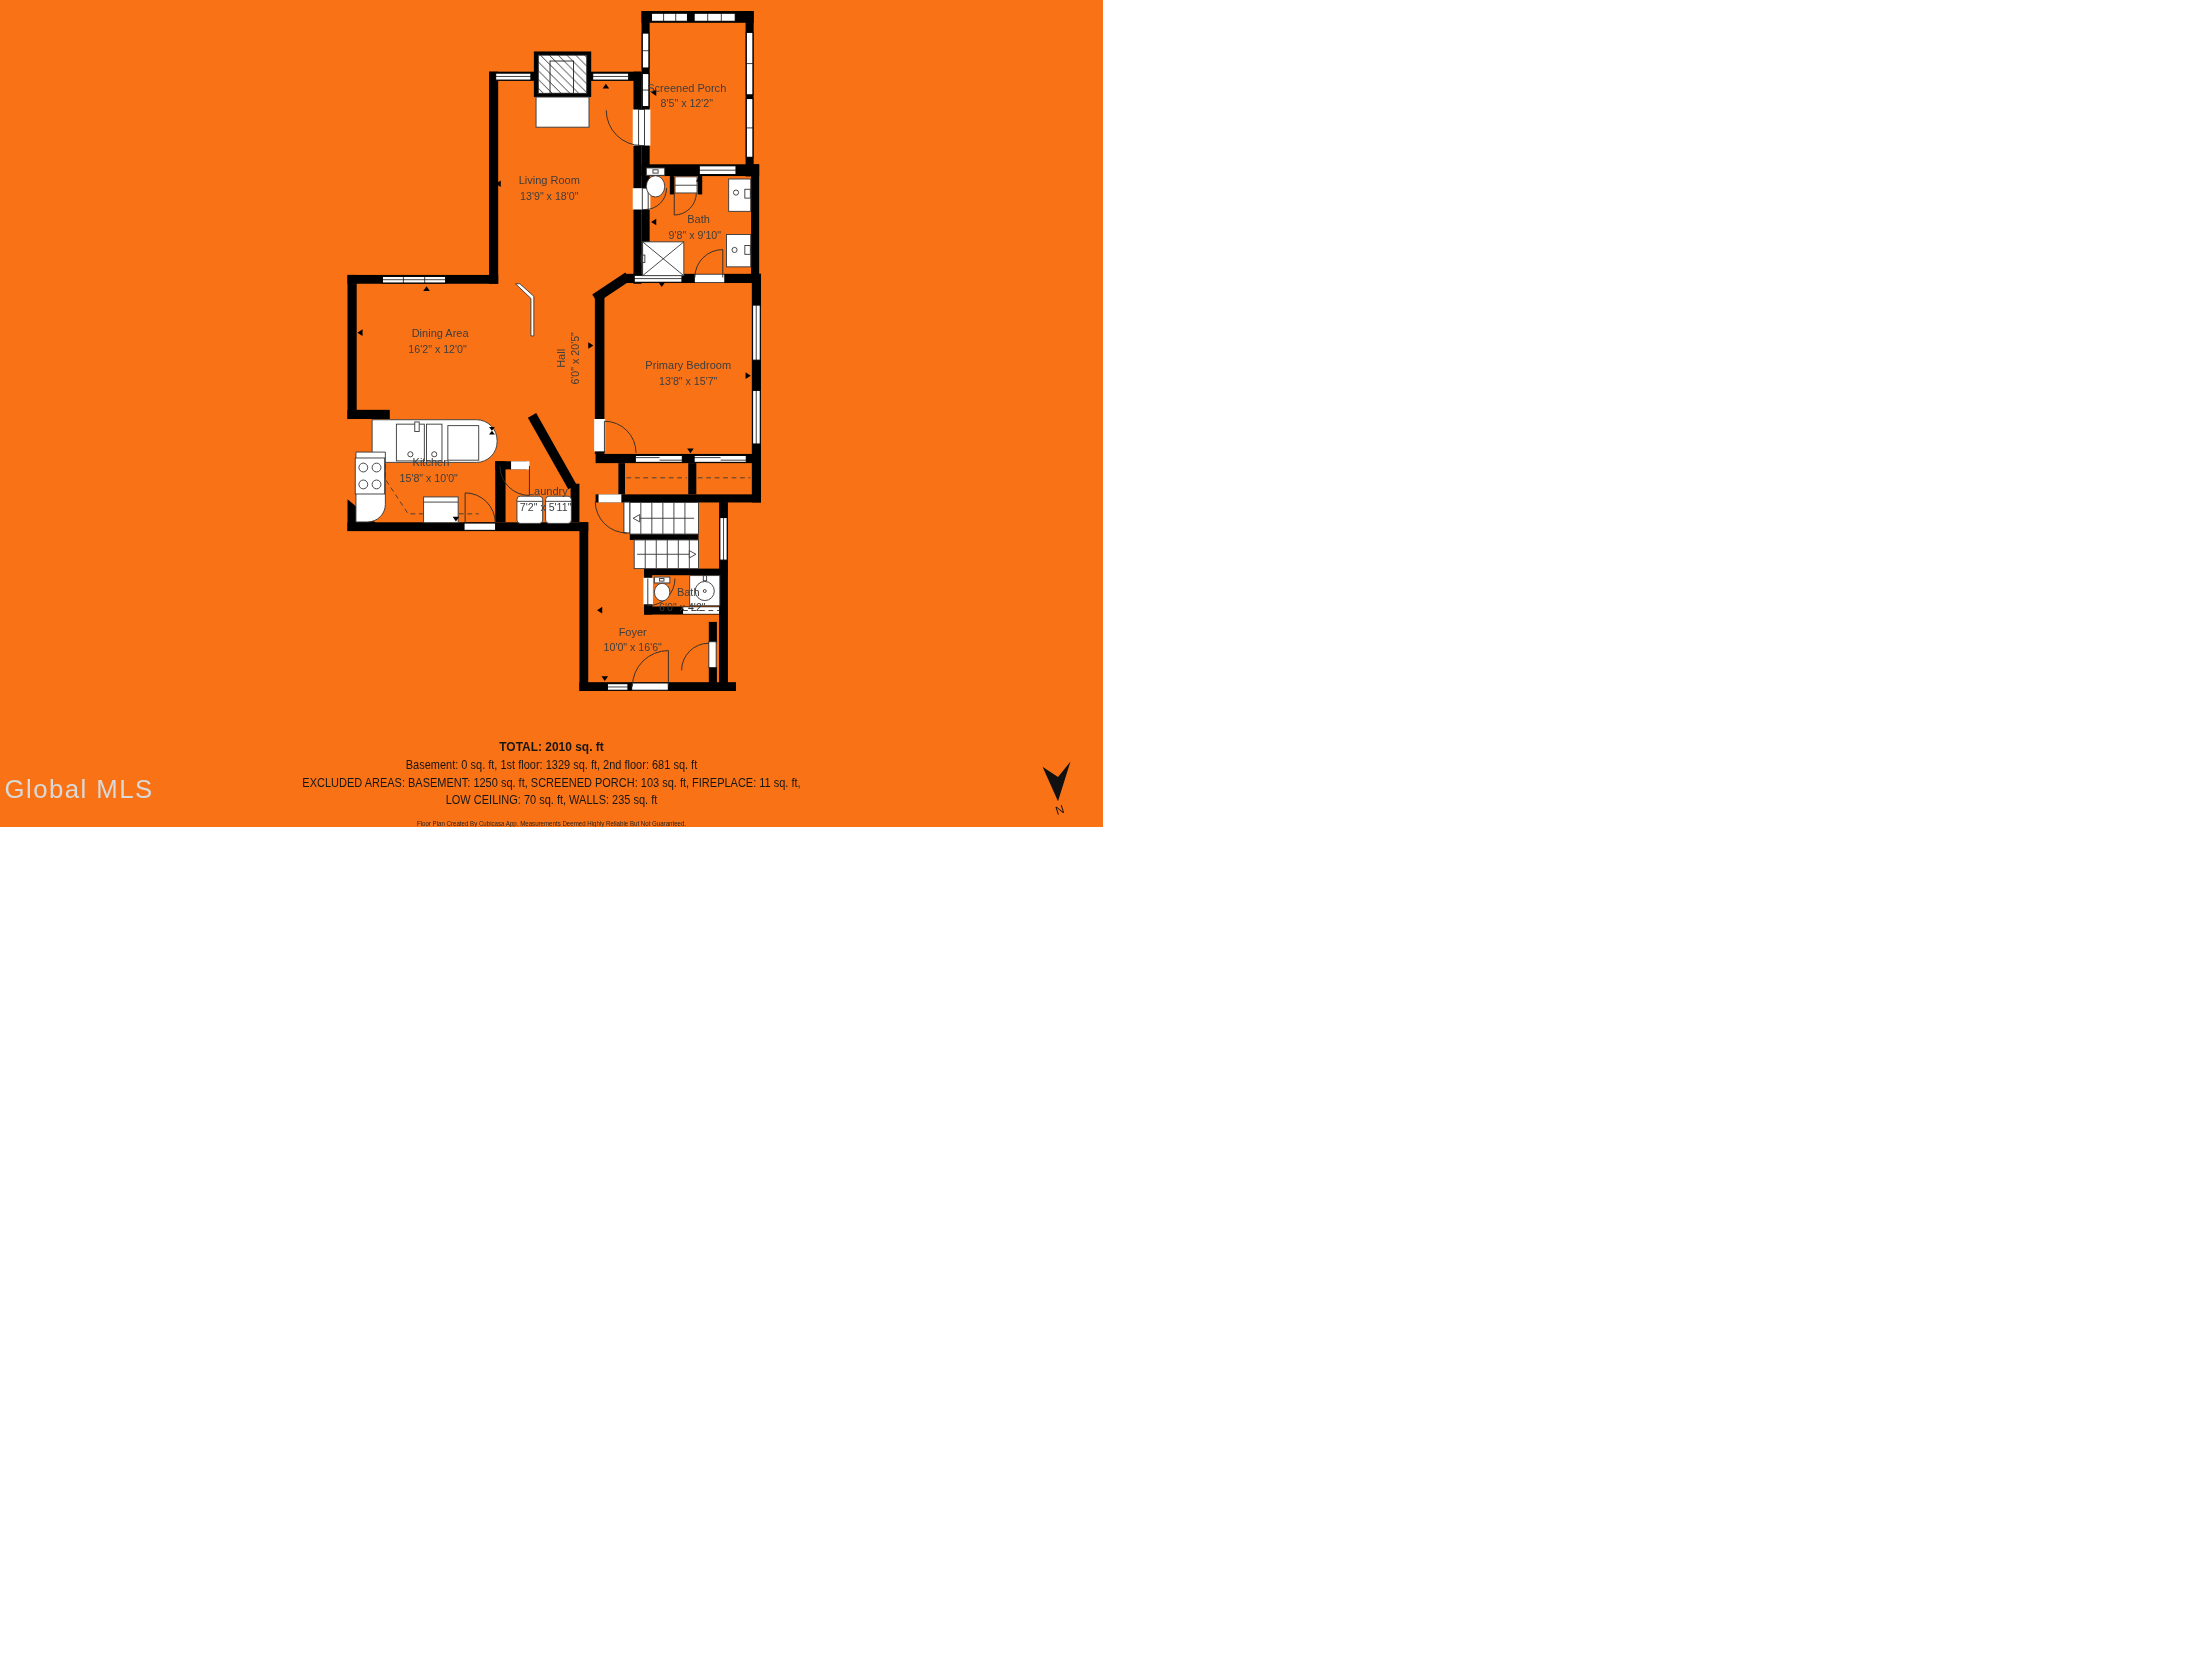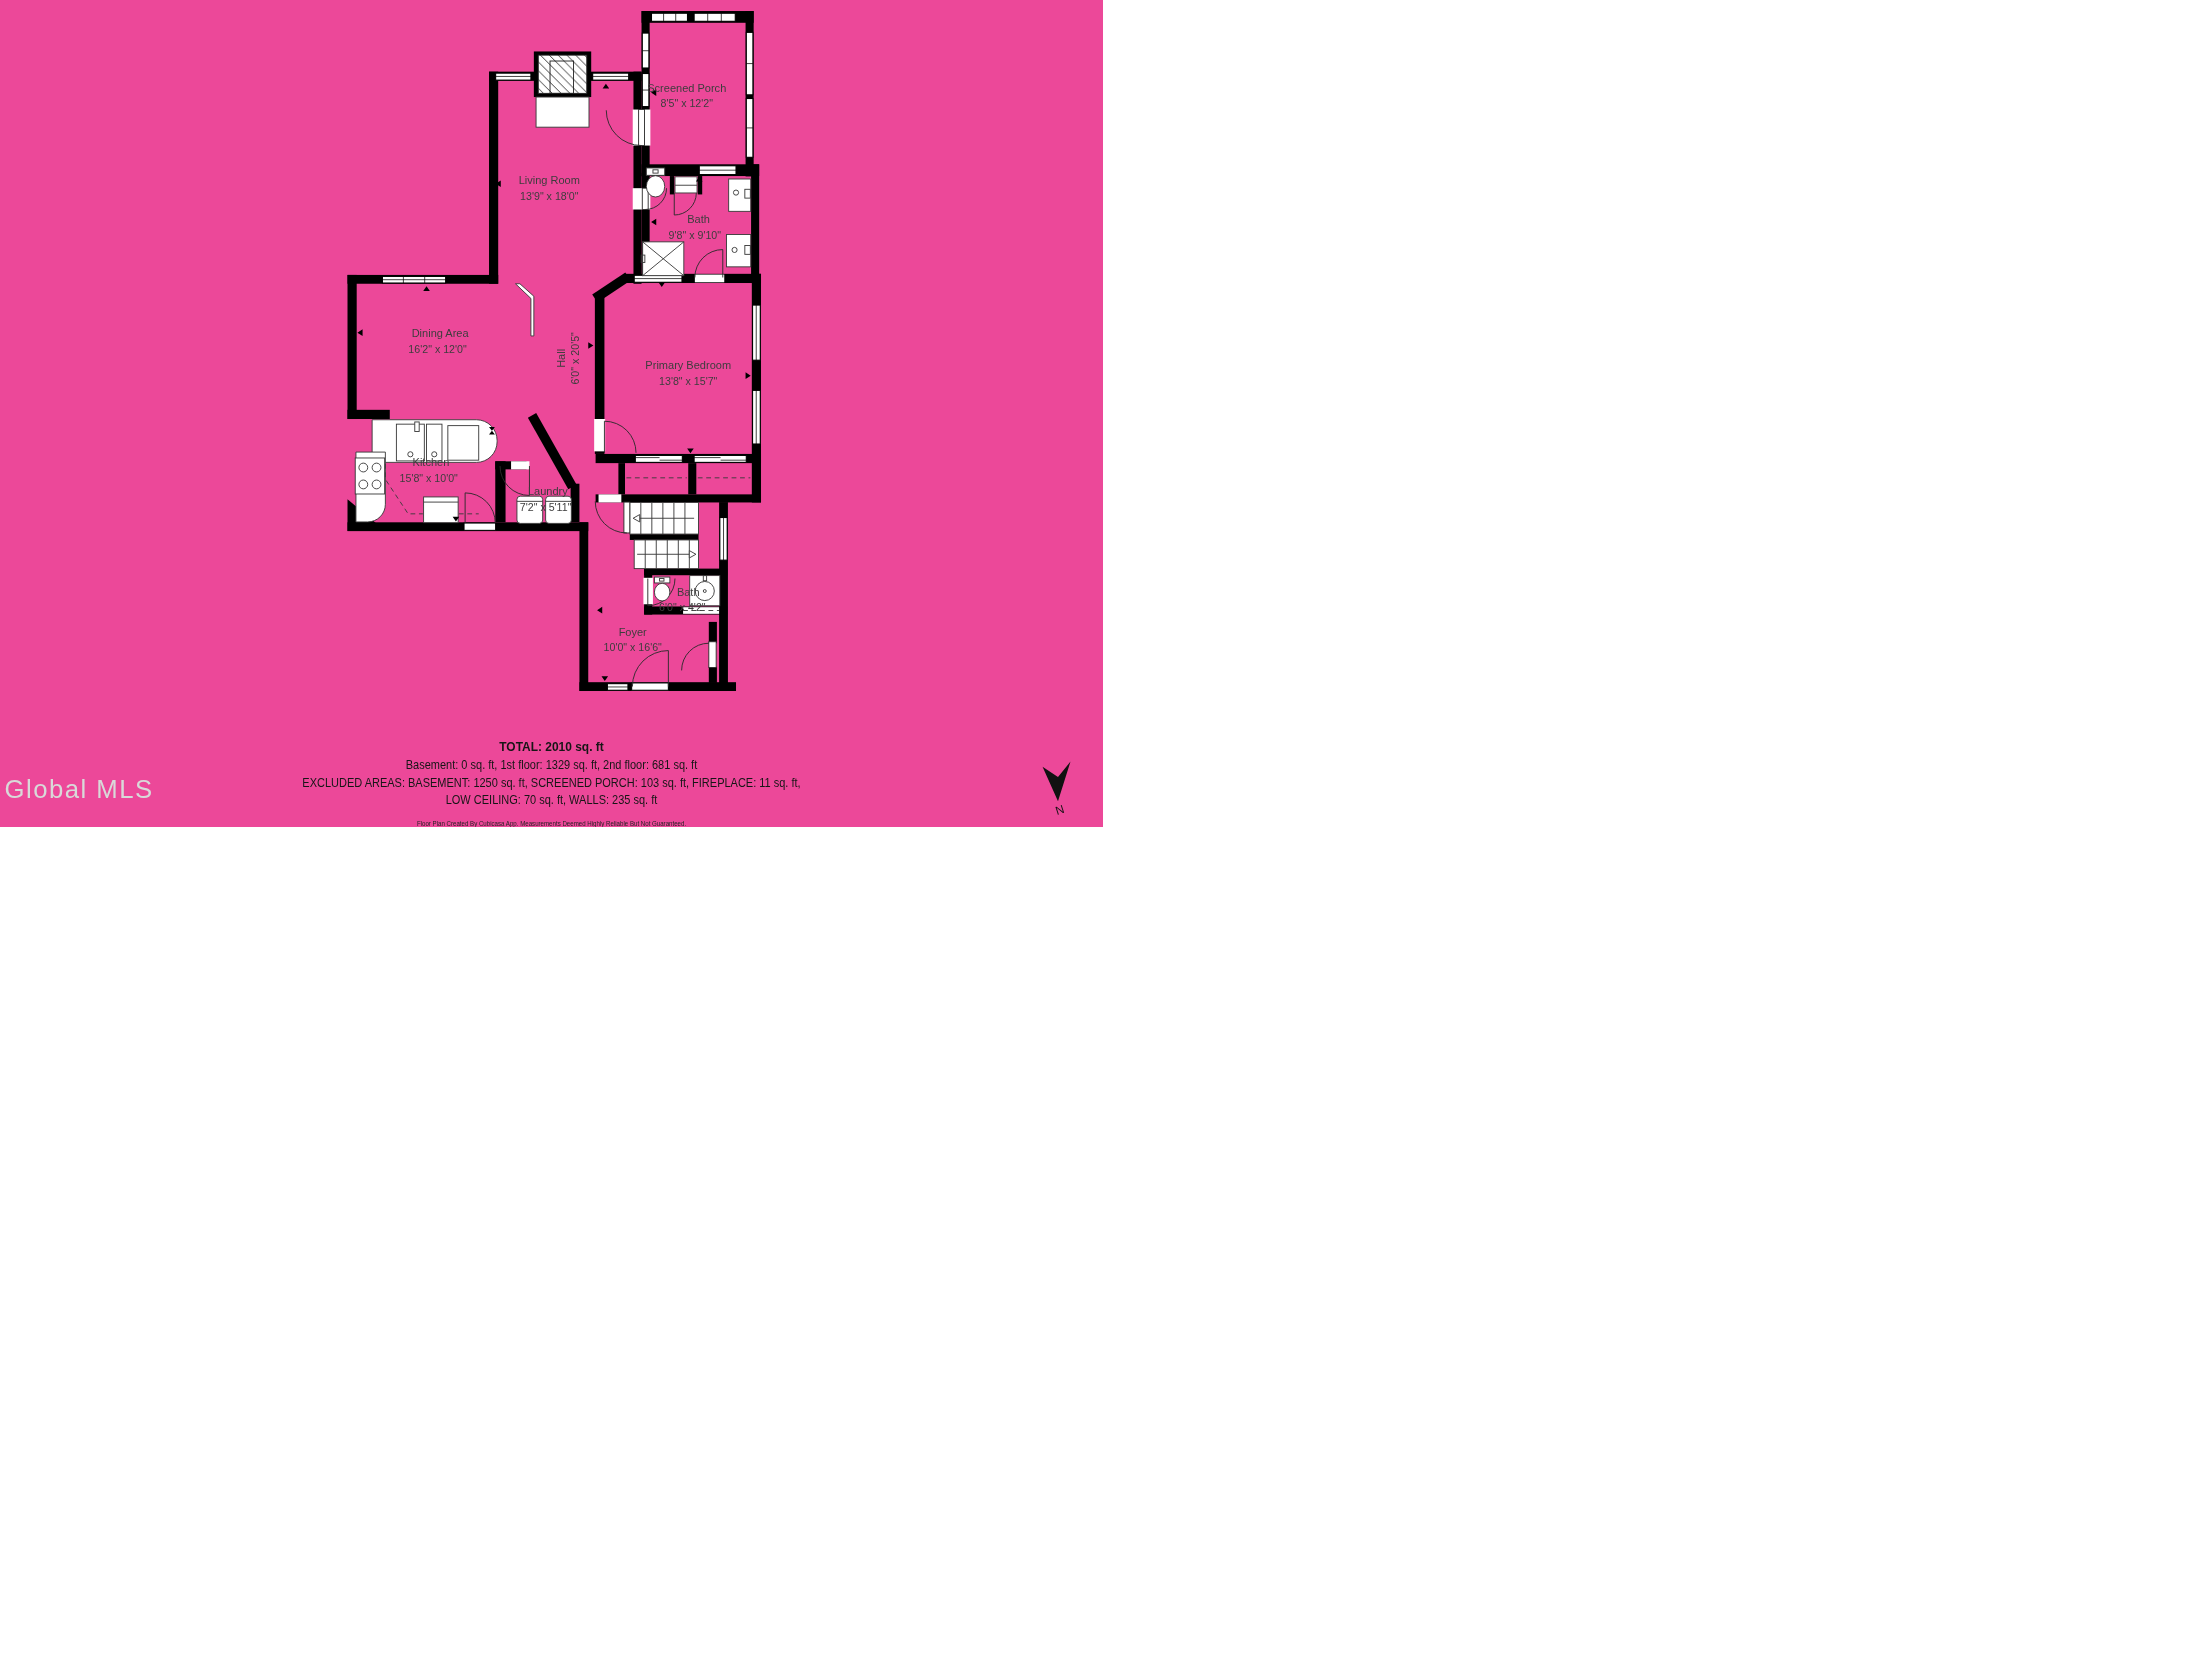--- a/index.html
+++ b/index.html
@@ -1,16 +1,16 @@
 <!DOCTYPE html>
 <html style="font-size:11.8px"><head>
 <meta charset="utf-8">
 <style>
   html,body{margin:0;padding:0;background:#fff;}
-  .page{width:1103px;height:827px;position:relative;background:#ec4899;}
+  .page{width:1103px;height:827px;position:relative;background:#f97316;}
   svg{display:block;}
   text{font-family:"Liberation Sans",sans-serif;}
   .w{fill:#000;stroke:none;}
   .win{fill:#fff;stroke:#000;stroke-width:3;}
   .wl{stroke:#000;stroke-width:2;fill:none;}
   .fx{fill:#fff;stroke:#3a3a3a;stroke-width:2.5;}
   .ln{stroke:#3a3a3a;stroke-width:2.5;fill:none;}
   .dr{stroke:#2b2b2b;stroke-width:2.5;fill:none;}
   .leaf{fill:#fff;stroke:#2b2b2b;stroke-width:2.5;}
   .dash{stroke:#3a3a3a;stroke-width:2.5;fill:none;stroke-dasharray:13 10;}

